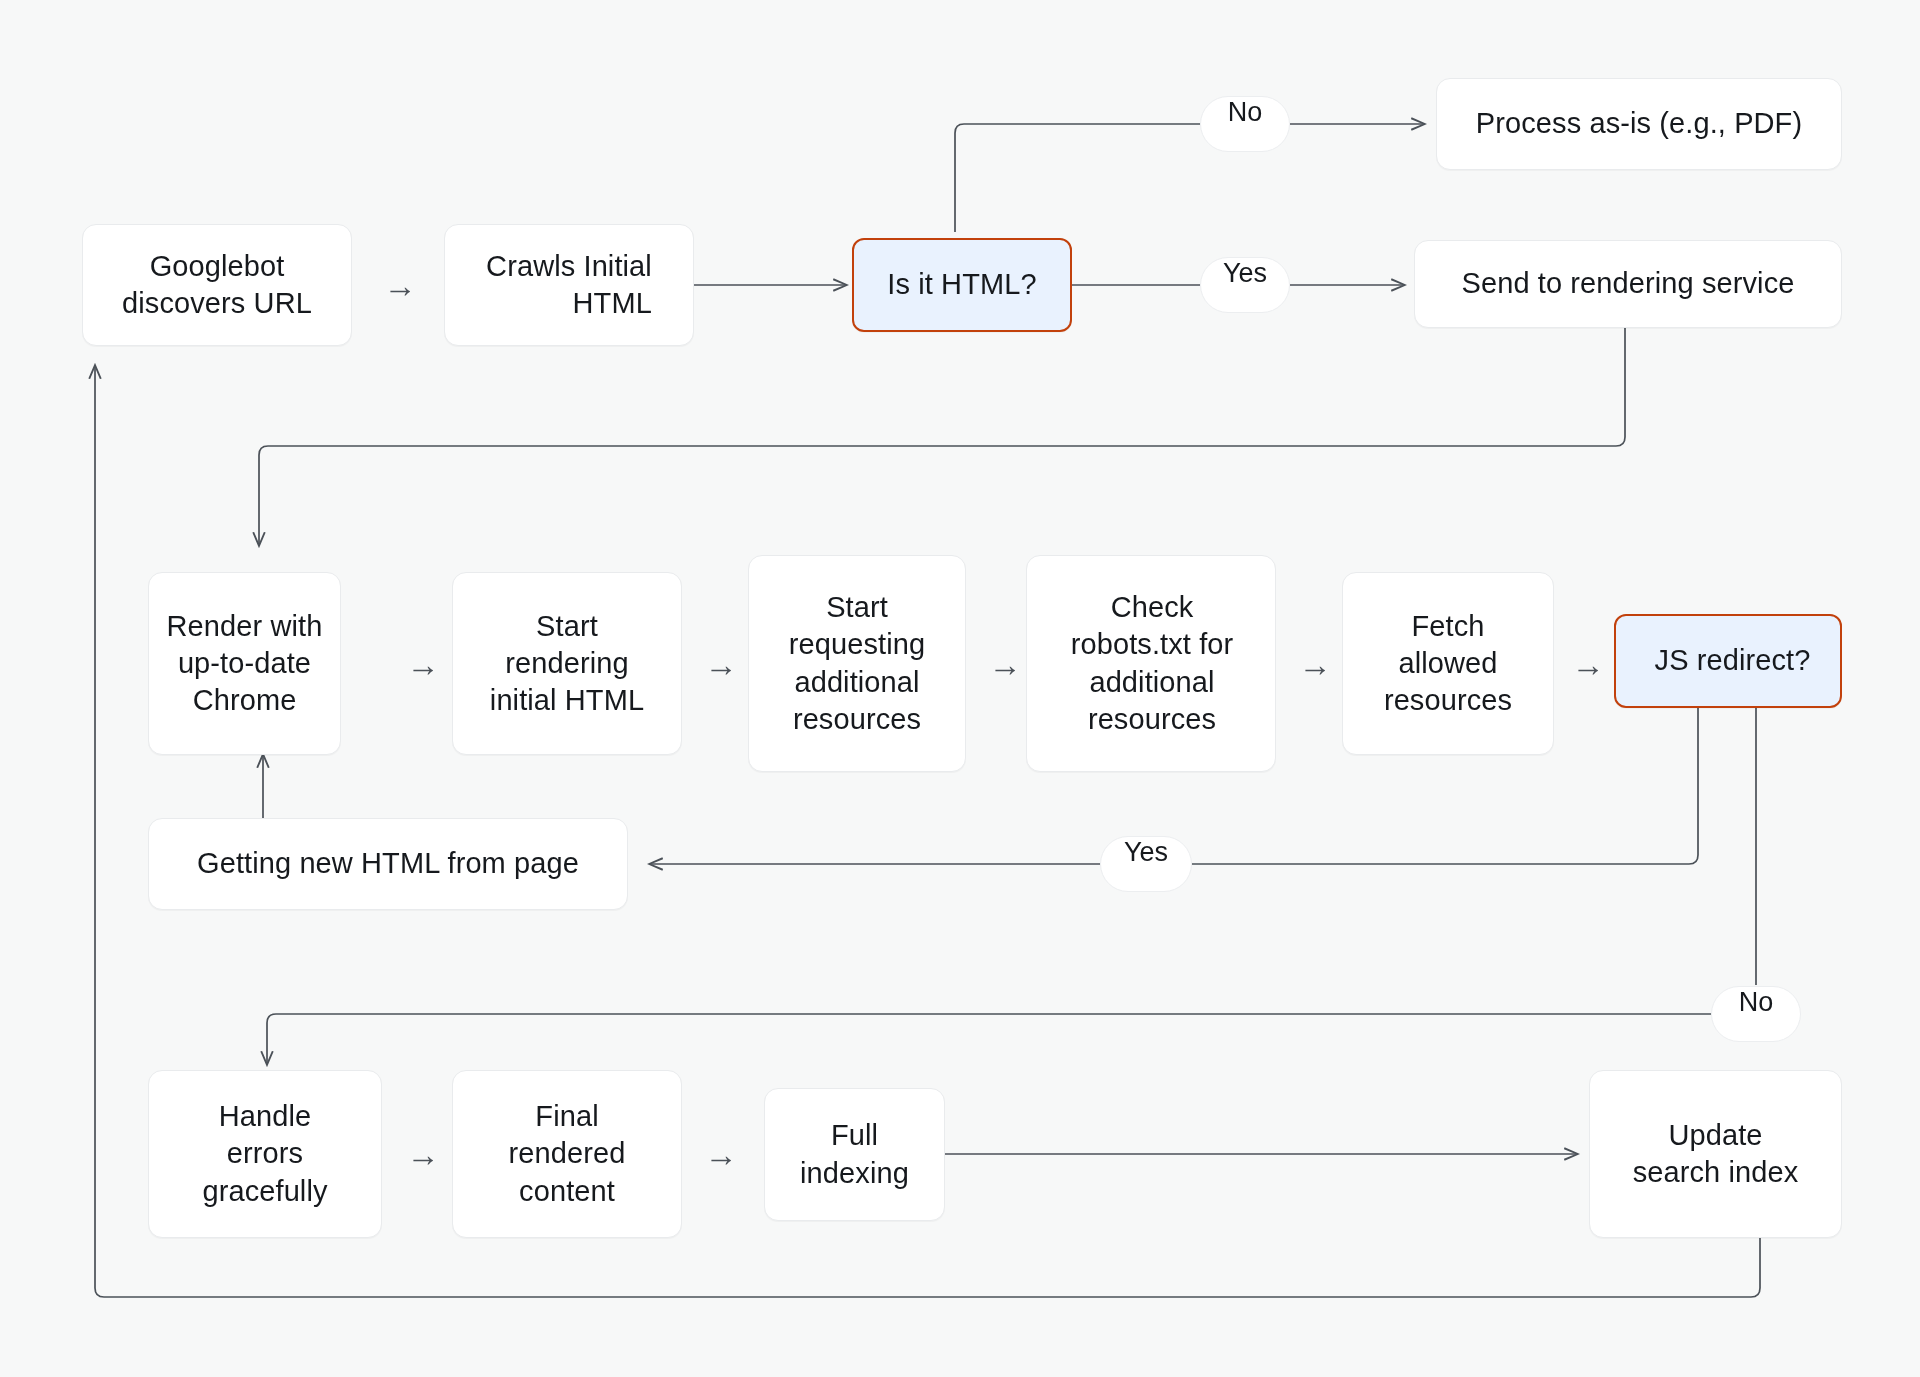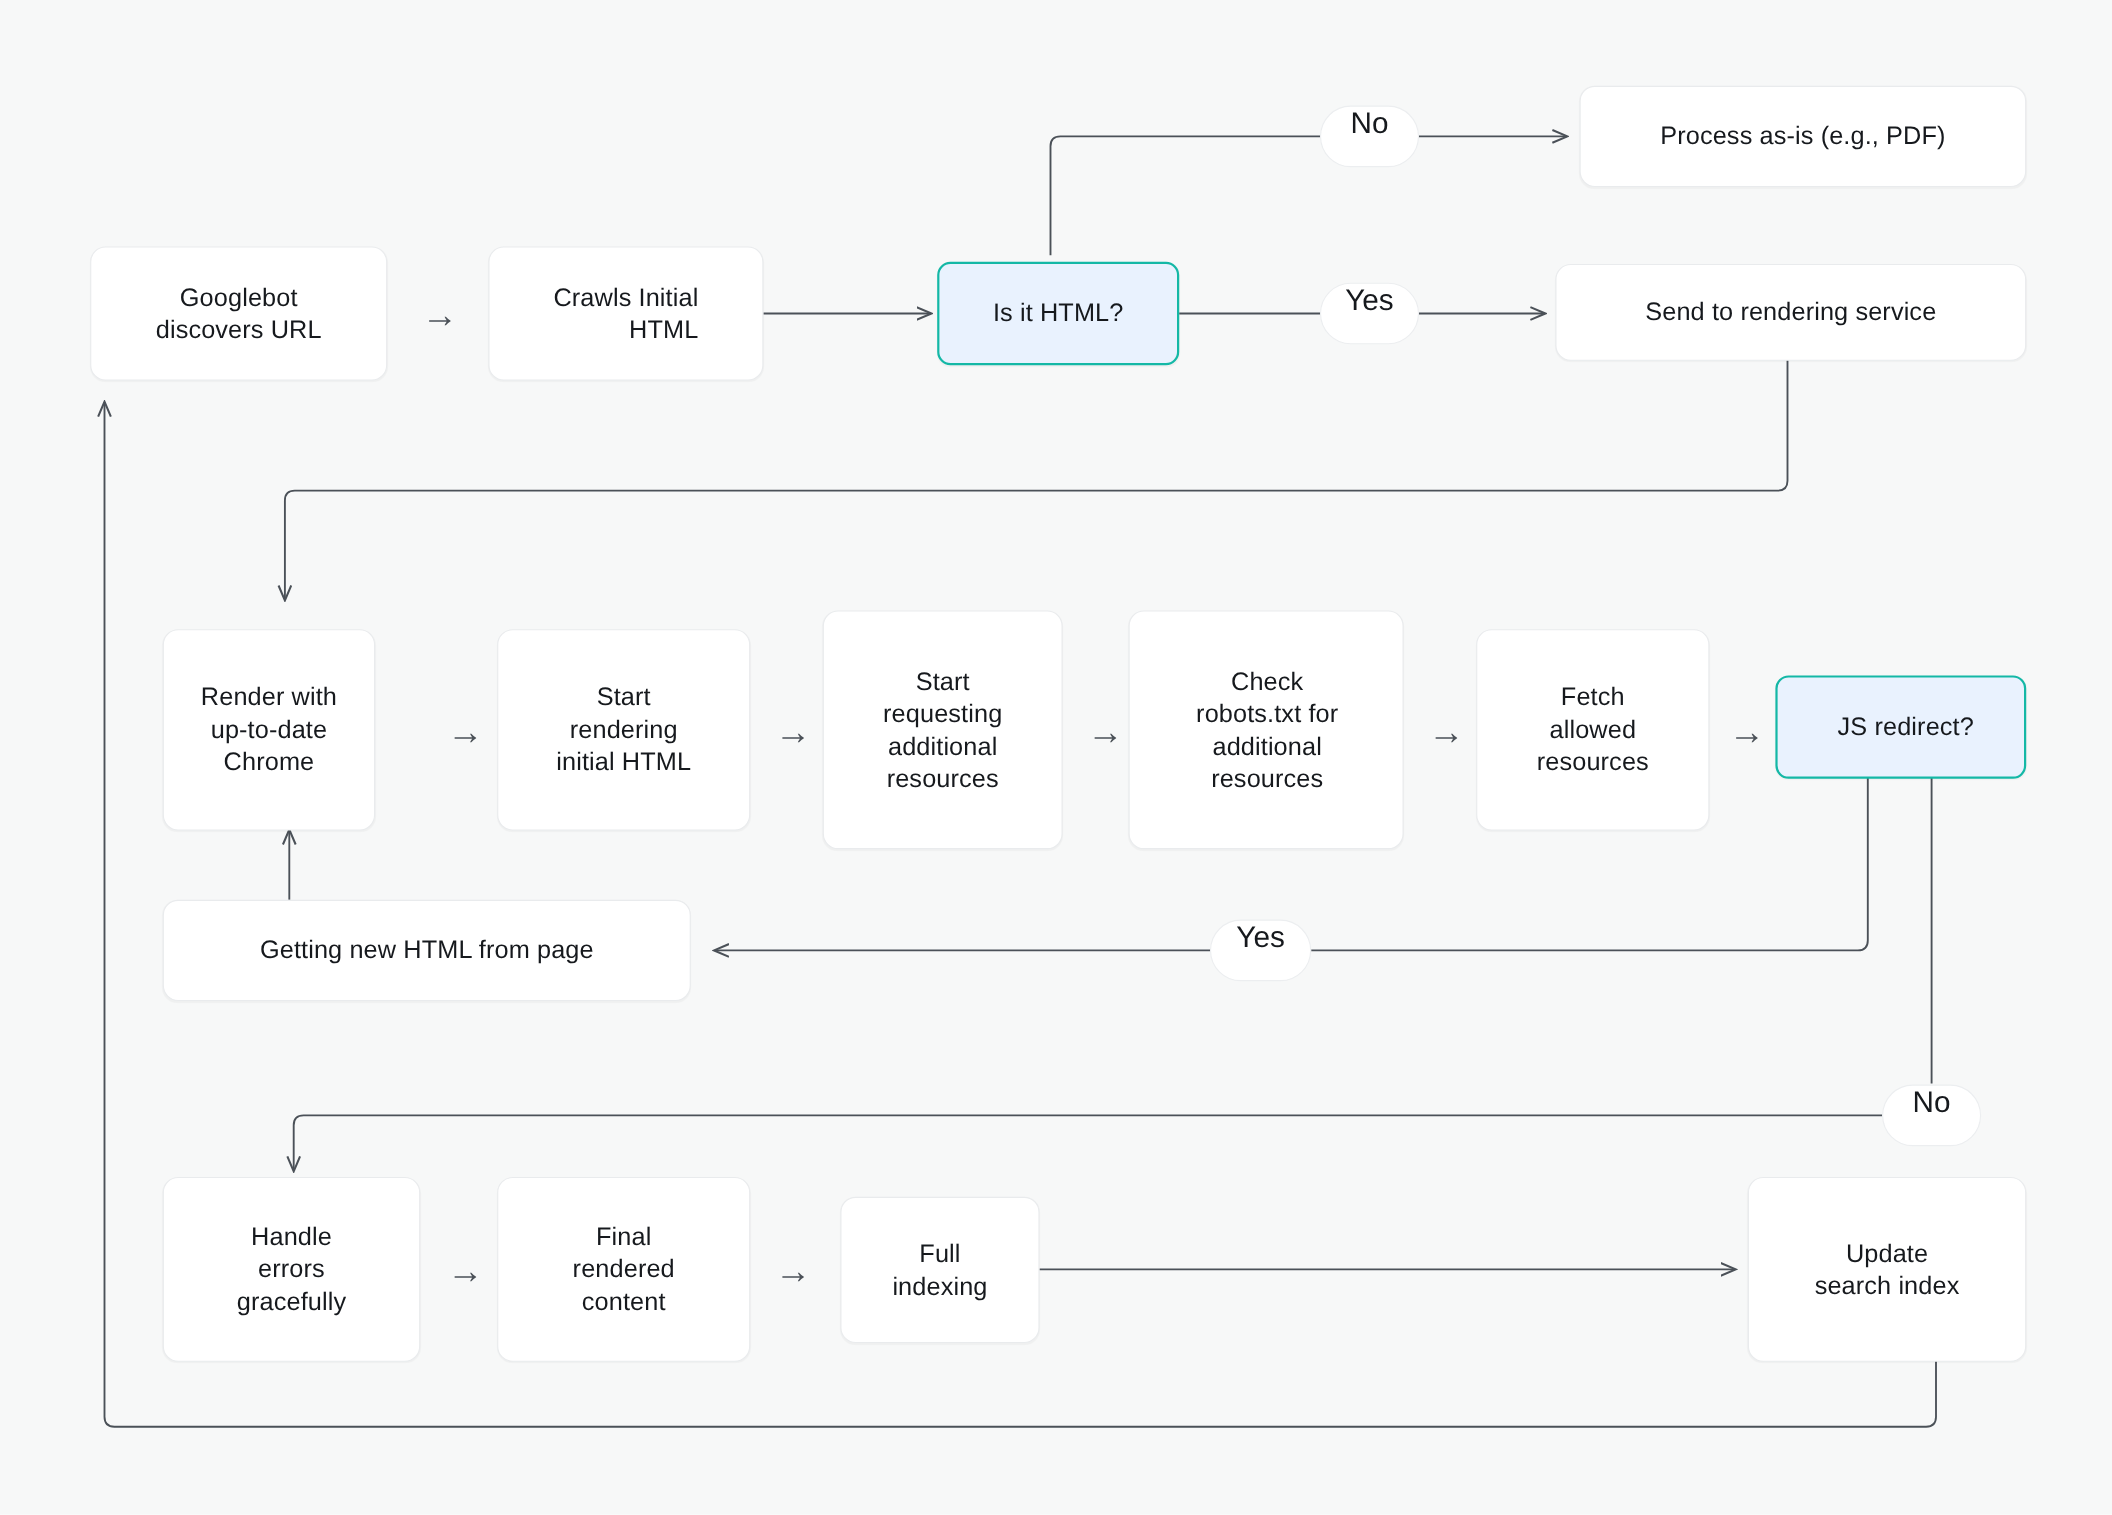--- a/index.html
+++ b/index.html
@@ -32,29 +32,29 @@
     position: absolute;
     box-sizing: border-box;
     display: flex;
     align-items: center;
     justify-content: center;
     text-align: center;
     background: #ffffff;
     border: 1px solid #e9ebed;
     border-radius: 14px;
     color: #16191d;
-    font-size: 23px;
+    font-size: 29px;
     line-height: 1.28;
     letter-spacing: .1px;
     padding: 10px 14px;
     box-shadow: 0 1px 1px rgba(16,24,40,.035);
   }
   .node.decision {
     background: #e9f2fe;
-    border: 2px solid #14b8a6;
+    border: 2px solid #c2410c;
     border-radius: 12px;
   }
   .pill {
     position: absolute;
     box-sizing: border-box;
     display: flex;
     justify-content: center;
     background: #ffffff;
     border: 1px solid #eceef0;
     border-radius: 999px;

